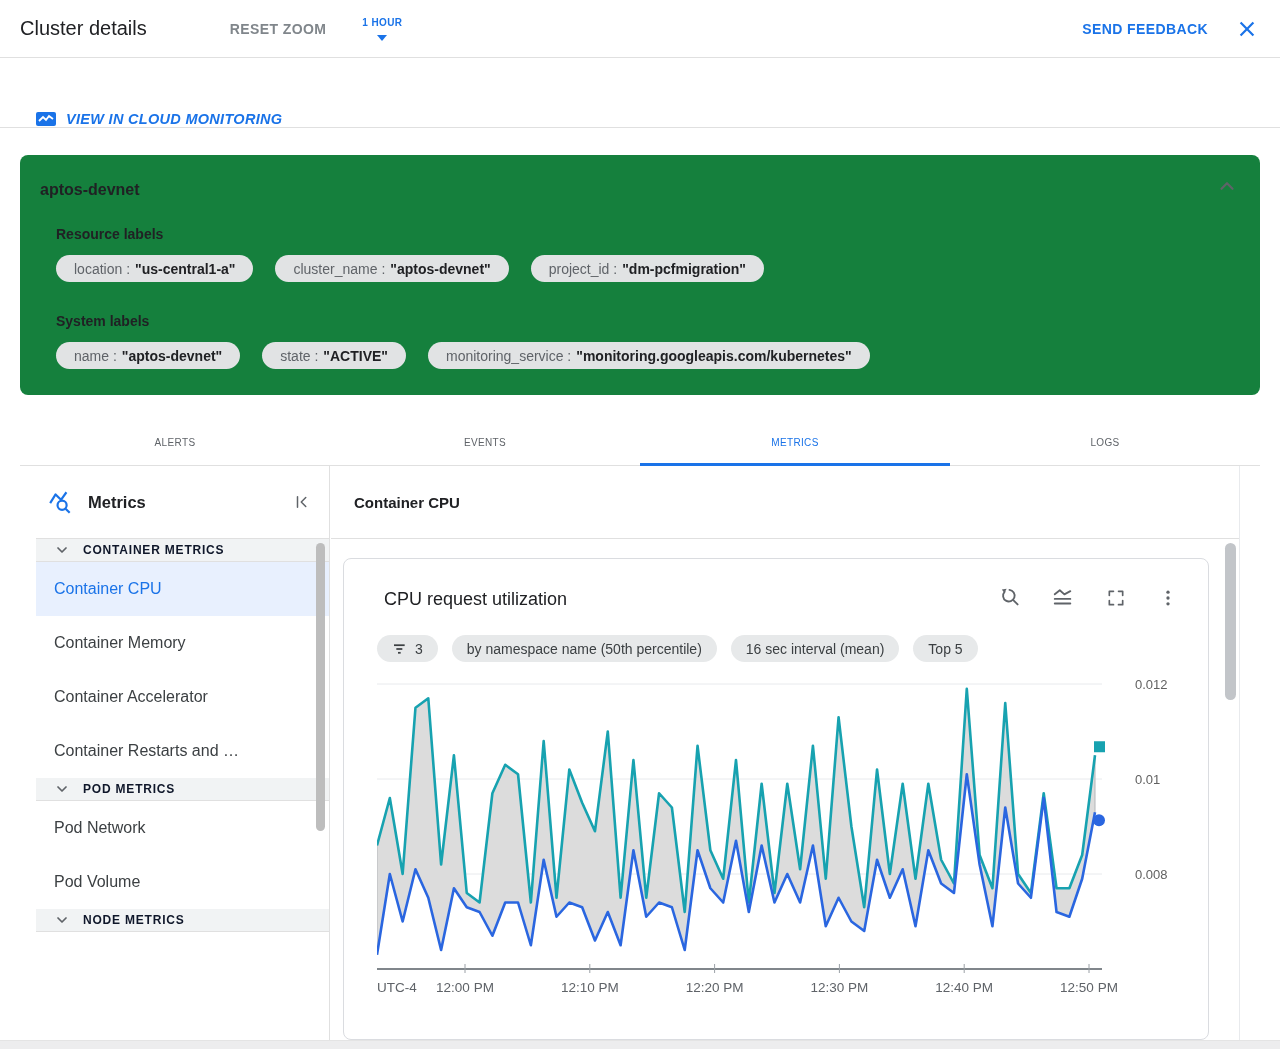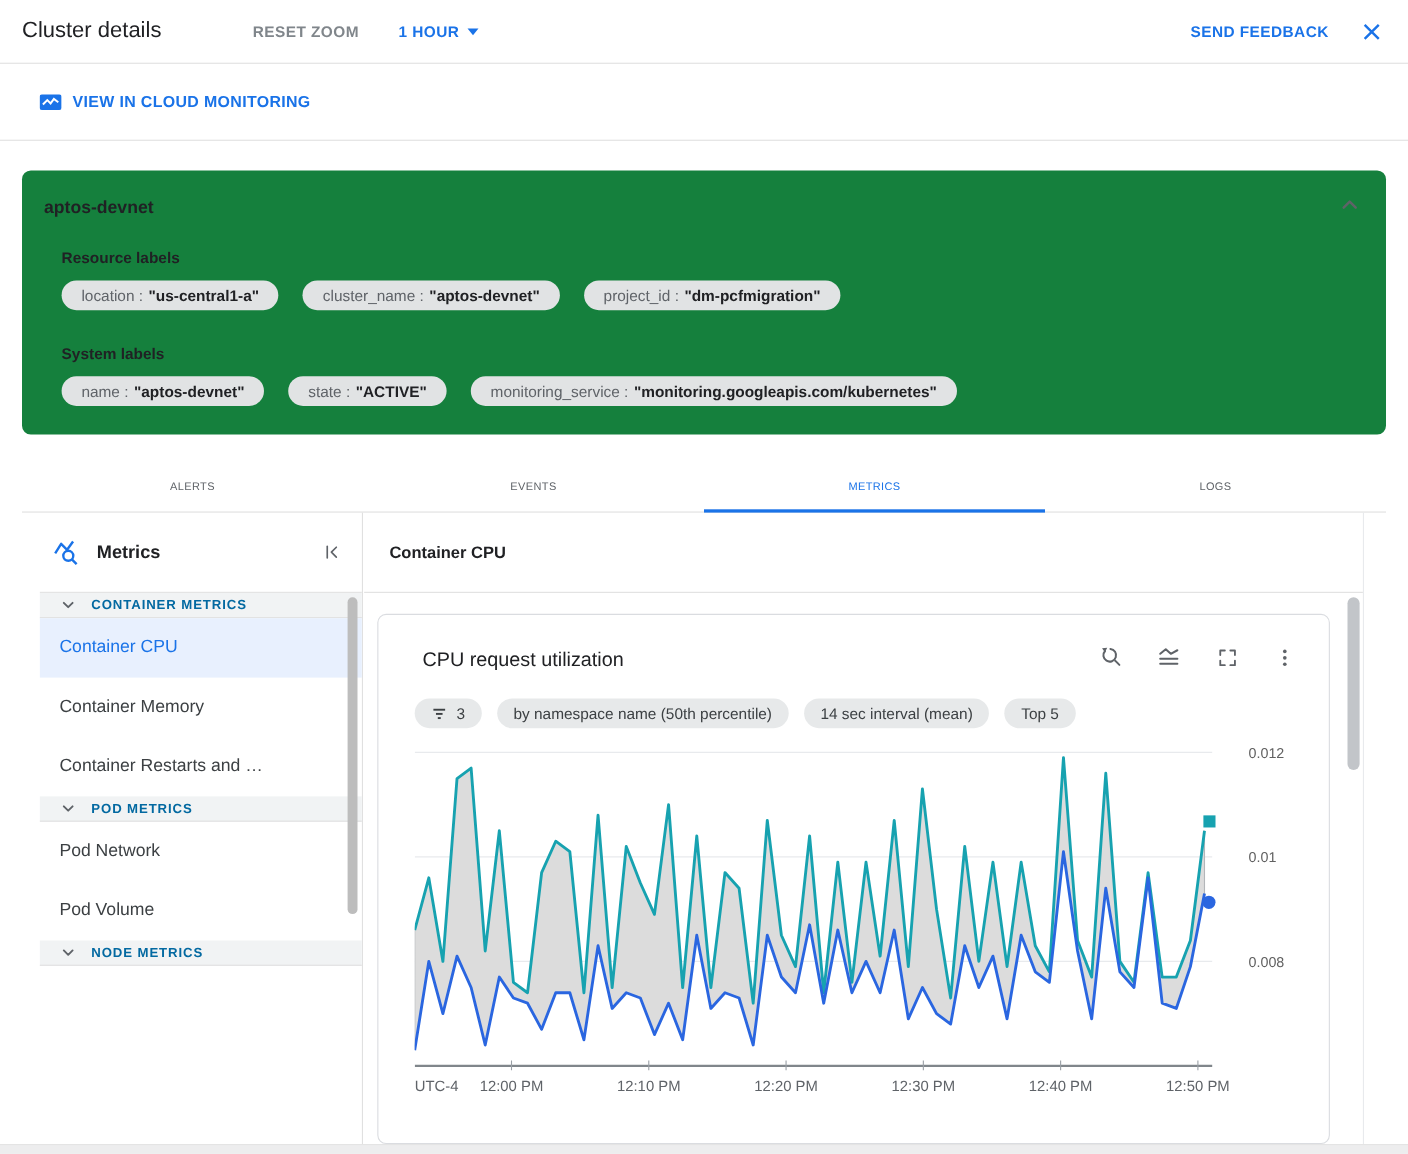--- a/index.html
+++ b/index.html
@@ -5,32 +5,32 @@
   * { margin:0; padding:0; box-sizing:border-box; }
   html,body { width:1280px; height:1049px; background:#fff; overflow:hidden;
     font-family:"Liberation Sans", sans-serif; color:#202124; }
 
   
   .hdr { position:absolute; left:0; top:0; width:1280px; height:58px;
     border-bottom:1px solid #e0e0e0; display:flex; align-items:center; }
   .hdr-title { font-size:20px; color:#202124; margin-left:20px; }
   .hdr-resetzoom { margin-left:83px; font-size:14px; font-weight:bold; color:#80868b;
     letter-spacing:.4px; cursor:pointer; }
-  .hdr-range { margin-left:36px; font-size:14px; font-weight:bold; color:#1a73e8;
-    letter-spacing:.4px; cursor:pointer; display:flex; align-items:center; gap:7px; }
+  .hdr-range { margin-left:36px; font-size:10px; font-weight:bold; color:#1a73e8;
+    letter-spacing:.4px; cursor:pointer; display:flex; align-items:center; gap:7px;flex-direction:column; }
   .caret-down { width:0; height:0; border-left:5px solid transparent;
     border-right:5px solid transparent; border-top:6px solid #1a73e8; }
   .hdr-spacer { flex:1; }
   .hdr-feedback { font-size:14px; font-weight:bold; color:#1a73e8; letter-spacing:.4px;
     cursor:pointer; }
   .hdr-close { margin:0 22px 0 28px; cursor:pointer; display:flex; }
 
   
   .monitor-row { position:absolute; left:0; top:59px; width:1280px; height:69px;
-    border-bottom:1px solid #e0e0e0; display:flex; align-items:center; }
+    border-bottom:1px solid #e0e0e0; display:flex; align-items:flex-end;font-style:italic; }
   .monitor-link { margin-left:36px; display:flex; align-items:center; gap:10px;
     color:#1a73e8; font-size:14.5px; font-weight:bold; letter-spacing:.3px; cursor:pointer; }
 
   
   .card { position:absolute; left:20px; top:155px; width:1240px; height:240px;
     background:#15803d; border-radius:8px; }
   .card-name { position:absolute; left:20px; top:26px; font-size:16px; font-weight:bold; }
   .card-collapse { position:absolute; right:22px; top:20px; cursor:pointer; }
   .labels-title { position:absolute; left:36px; font-size:14px; font-weight:bold; }
   .chips-row { position:absolute; left:36px; display:flex; gap:22px; }
@@ -56,21 +56,21 @@
   .sidebar { position:absolute; left:0; top:0; width:294px; height:574px;
     border-right:1px solid #e0e0e0; overflow:hidden; }
   .sb-head { height:73px; border-bottom:1px solid #e0e0e0; display:flex;
     align-items:center; }
   .sb-head-icon { margin-left:12px; display:flex; }
   .sb-head-title { margin-left:14px; font-size:16.5px; font-weight:bold; color:#202124; }
   .sb-head-spacer { flex:1; }
   .sb-collapse { margin-right:18px; cursor:pointer; display:flex; }
   .sb-section { height:23px; background:#f1f3f4; border-bottom:1px solid #e0e0e0;
     display:flex; align-items:center; gap:13px; padding-left:18px;
-    font-size:12px; font-weight:bold; letter-spacing:.8px; color:#0369a1; cursor:pointer; }
+    font-size:12px; font-weight:bold; letter-spacing:.8px; color:#0f172a; cursor:pointer; }
   .sb-item { height:54px; display:flex; align-items:center; padding-left:18px;
     font-size:16px; color:#3c4043; cursor:pointer; white-space:nowrap; }
   .sb-item.selected { background:#e8f0fe; color:#1a73e8; }
   .sb-scroll { position:absolute; right:4px; top:77px; width:9px; height:288px;
     background:#bdbdbd; border-radius:5px; }
 
   
   .panel { position:absolute; left:295px; top:0; width:909px; height:574px;
     border-right:1px solid #e8eaed; }
   .panel-head { height:73px; border-bottom:1px solid #e0e0e0; display:flex;
@@ -198,20 +198,21 @@
     </div>
 
     <div class="sb-section">
       <svg width="16" height="16" viewBox="0 0 24 24" class="ico">
         <polyline points="6,9 12,15 18,9" stroke-width="2.6"></polyline>
       </svg>
       <span>CONTAINER METRICS</span>
     </div>
     <div class="sb-item selected">Container CPU</div>
     <div class="sb-item">Container Memory</div>
+    <div class="sb-item">Container Accelerator</div>
     <div class="sb-item">Container Restarts and …</div>
 
     <div class="sb-section">
       <svg width="16" height="16" viewBox="0 0 24 24" class="ico">
         <polyline points="6,9 12,15 18,9" stroke-width="2.6"></polyline>
       </svg>
       <span>POD METRICS</span>
     </div>
     <div class="sb-item">Pod Network</div>
     <div class="sb-item">Pod Volume</div>
@@ -267,21 +268,21 @@
       <div class="cc-chips">
         <div class="cc-chip">
           <svg width="16" height="16" viewBox="0 0 24 24">
             <rect x="3" y="5" width="16" height="2.6" fill="#3c4043"></rect>
             <rect x="6.5" y="10.7" width="9" height="2.6" fill="#3c4043"></rect>
             <rect x="9" y="16.4" width="4" height="2.6" fill="#3c4043"></rect>
           </svg>
           <span>3</span>
         </div>
         <div class="cc-chip">by namespace name (50th percentile)</div>
-        <div class="cc-chip">14 sec interval (mean)</div>
+        <div class="cc-chip">16 sec interval (mean)</div>
         <div class="cc-chip">Top 5</div>
       </div>
 
       <svg class="cc-chart" width="800" height="320" viewBox="0 0 800 320">
           <line x1="0" y1="7" x2="725" y2="7" stroke="#e8eaed" stroke-width="1"></line>
           <text x="758" y="12" font-size="13" fill="#616161" font-family="&quot;Liberation Sans&quot;, sans-serif">0.012</text>
           <line x1="0" y1="102" x2="725" y2="102" stroke="#e8eaed" stroke-width="1"></line>
           <text x="758" y="107" font-size="13" fill="#616161" font-family="&quot;Liberation Sans&quot;, sans-serif">0.01</text>
           <line x1="0" y1="197" x2="725" y2="197" stroke="#e8eaed" stroke-width="1"></line>
           <text x="758" y="202" font-size="13" fill="#616161" font-family="&quot;Liberation Sans&quot;, sans-serif">0.008</text>

